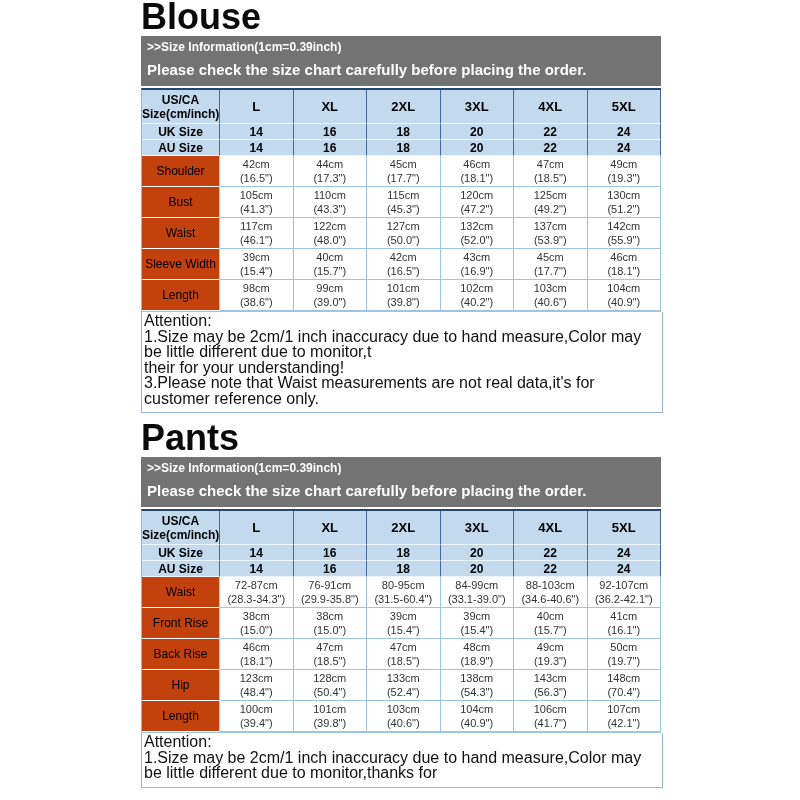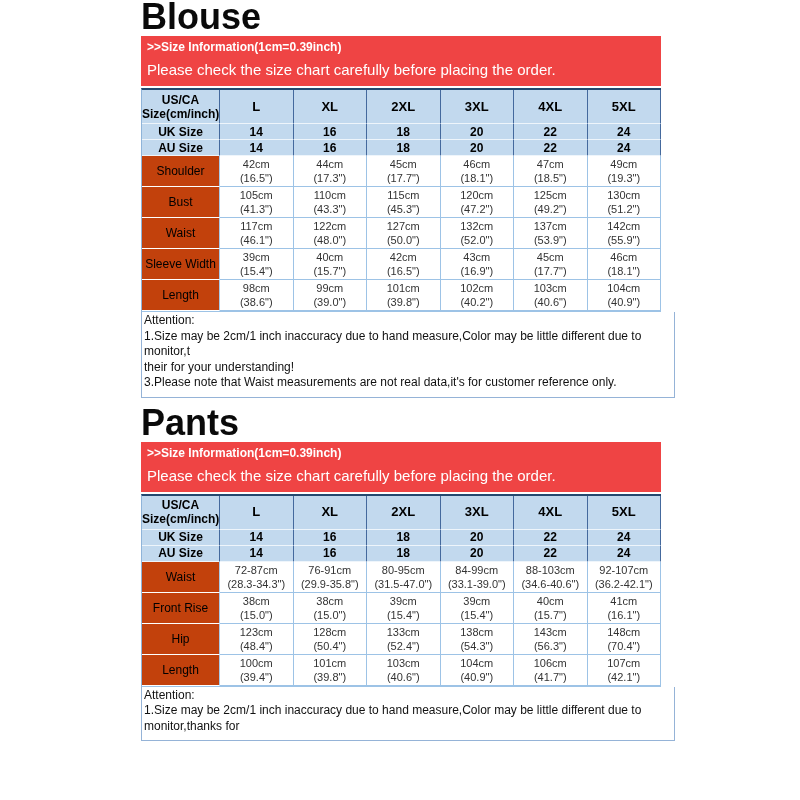--- a/index.html
+++ b/index.html
@@ -9,25 +9,25 @@
     color:#000;
   }
   .page { padding:0 0 0 141px; }
   .content { width:520px; }
 
   .section-title {
     font-size:36px; font-weight:bold; line-height:33px;
     margin:0 0 3px 0; letter-spacing:0px; color:#0a0a0a;
   }
   .banner {
-    background:#ef4444; color:#ffffff;
+    background:#737373; color:#ffffff;
     padding:4px 22px 7px 6px; margin-bottom:2px;
   }
   .banner-l1 { font-size:12px; font-weight:bold; line-height:15px; margin-bottom:6px; }
-  .banner-l2 { font-size:15px; font-weight:normal; line-height:18px; }
+  .banner-l2 { font-size:15px; font-weight:bold; line-height:18px; }
 
   table.size-table {
     width:520px; border-collapse:separate; border-spacing:0; table-layout:fixed;
     border-top:2px solid #24486e;
     border-left:1px solid #8fb4d9;
     border-bottom:1px solid #9dc3e6;
   }
   table.size-table td {
     text-align:center; vertical-align:middle; padding:0;
     white-space:pre-line; overflow:hidden;
@@ -50,22 +50,22 @@
   td.val {
     background:#ffffff; color:#333; font-size:11px; line-height:14px;
     border-right:1px solid #9dc3e6; border-bottom:1px solid #9dc3e6;
     height:30px;
   }
   tr.body-row { height:31px; }
 
   .notes {
     width:512px;
     border:1px solid #95b3d7; border-top:none;
-    padding:1px 18px 6px 2px;
-    font-size:12px; line-height:15.5px; color:#111;
+    padding:1px 6px 6px 2px;
+    font-size:16px; line-height:15.5px; color:#111;
   }
   .section + .section { margin-top:8px; }
   .notes div { white-space:normal; }
 </style>
 </head>
 <body>
 
 <div class="page">
   <div class="content">
 
@@ -226,21 +226,21 @@
               <td class="">22</td>
               <td class="">24</td>
             </tr>
             <tr class="body-row">
               <td class="row-label">Waist</td>
               <td class="val">72-87cm
 (28.3-34.3")</td>
               <td class="val">76-91cm
 (29.9-35.8")</td>
               <td class="val">80-95cm
-(31.5-47.0")</td>
+(31.5-60.4")</td>
               <td class="val">84-99cm
 (33.1-39.0")</td>
               <td class="val">88-103cm
 (34.6-40.6")</td>
               <td class="val">92-107cm
 (36.2-42.1")</td>
             </tr>
             <tr class="body-row">
               <td class="row-label">Front Rise</td>
               <td class="val">38cm
@@ -250,20 +250,35 @@
               <td class="val">39cm
 (15.4")</td>
               <td class="val">39cm
 (15.4")</td>
               <td class="val">40cm
 (15.7")</td>
               <td class="val">41cm
 (16.1")</td>
             </tr>
             <tr class="body-row">
+              <td class="row-label">Back Rise</td>
+              <td class="val">46cm
+(18.1")</td>
+              <td class="val">47cm
+(18.5")</td>
+              <td class="val">47cm
+(18.5")</td>
+              <td class="val">48cm
+(18.9")</td>
+              <td class="val">49cm
+(19.3")</td>
+              <td class="val">50cm
+(19.7")</td>
+            </tr>
+            <tr class="body-row">
               <td class="row-label">Hip</td>
               <td class="val">123cm
 (48.4")</td>
               <td class="val">128cm
 (50.4")</td>
               <td class="val">133cm
 (52.4")</td>
               <td class="val">138cm
 (54.3")</td>
               <td class="val">143cm

